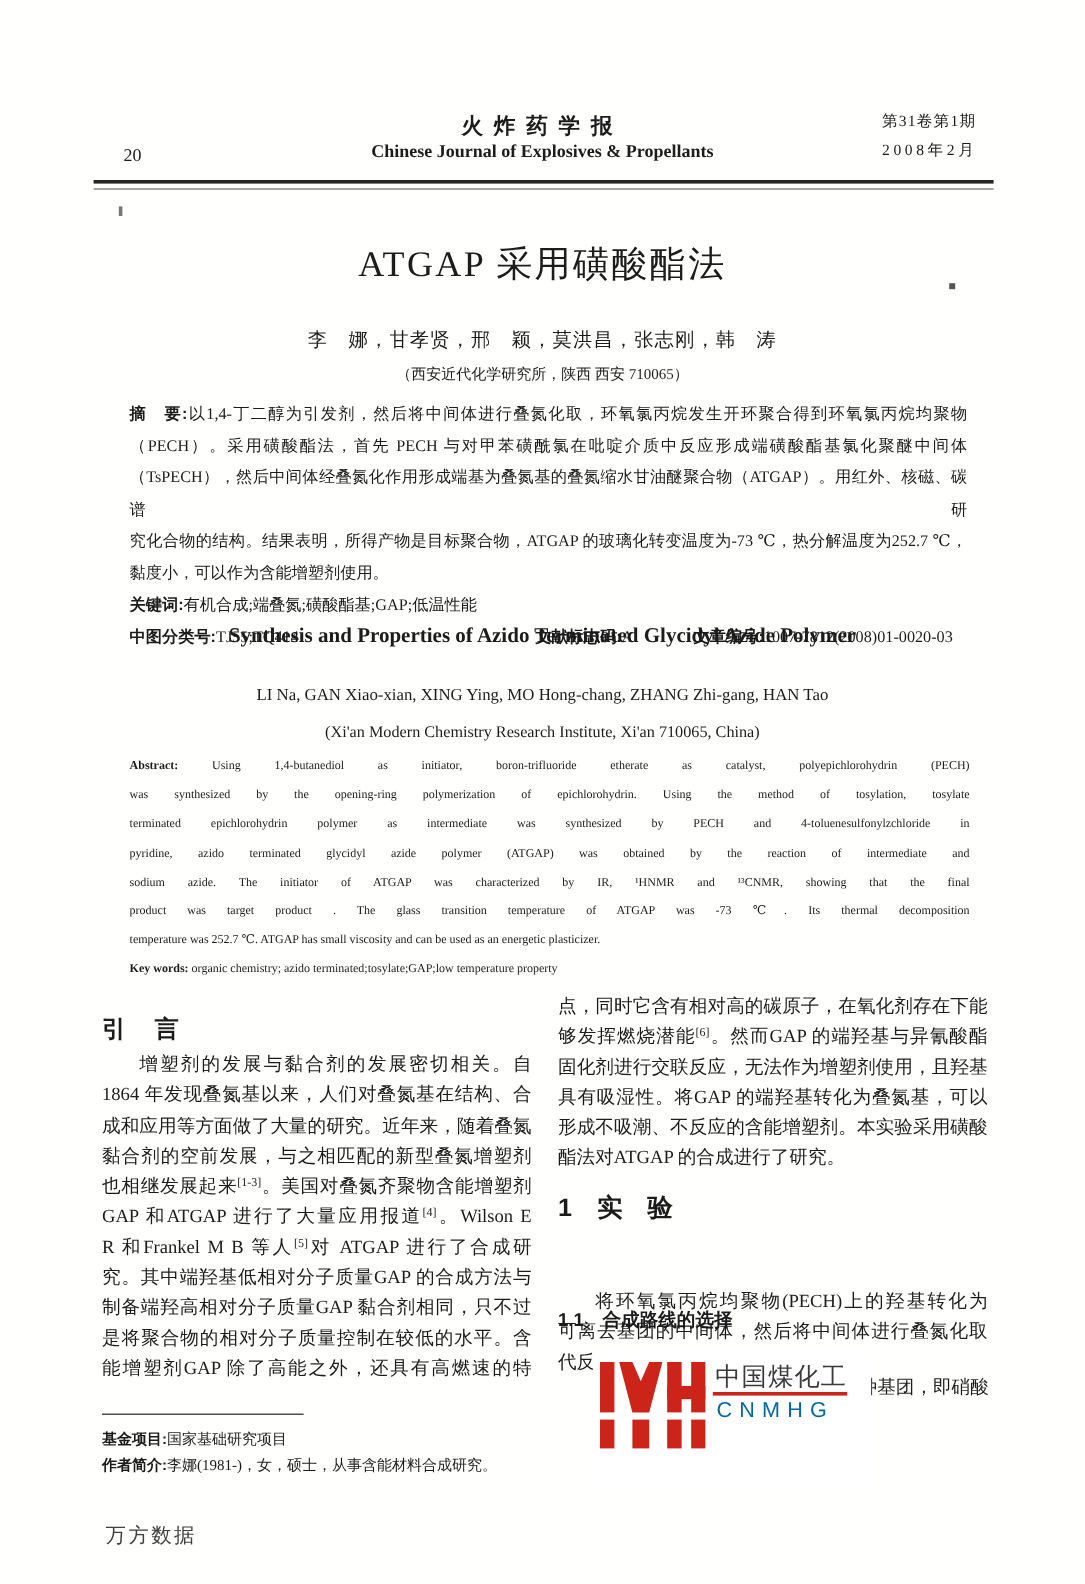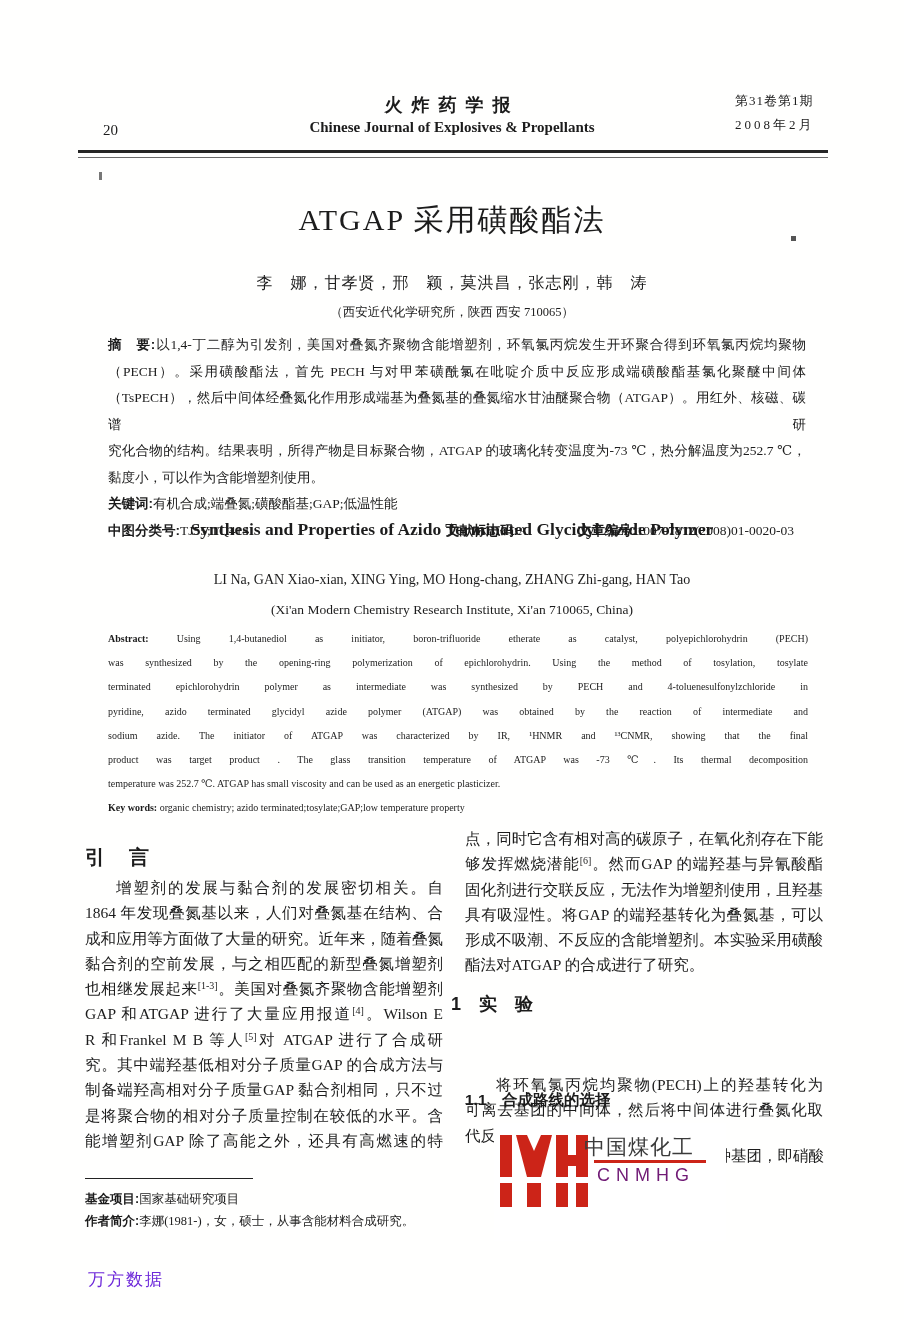--- a/index.html
+++ b/index.html
@@ -38,41 +38,41 @@
   .enaffil{top:602px;font-size:13.5px;}
   .enabs{left:108px;top:627px;width:700px;font-size:10px;line-height:24.2px;}
 
   
   .colL{left:85px;width:358px;}
   .colR{left:465px;width:358px;}
   .col-par{font-size:15.5px;line-height:25.3px;}
   .h-intro{left:85px;top:844px;font-size:20px;letter-spacing:2px;}
   .introP{top:875px;}
   .rlines{top:826px;}
-  .h-exp{left:451px;top:992px;font-size:18px;}
+  .h-exp{left:465px;top:992px;font-size:21px;}
   .h-sub{left:465px;top:1046px;font-size:15.5px;margin-top:44px;}
   .expP{top:1072px;}
   .indent{text-indent:31px;}
   .frag{left:700px;top:1146px;font-size:15.5px;}
 
   
   .wm{left:494px;top:1123px;width:232px;height:118px;background:#ffffff;}
-  .wm-zh{position:absolute;left:90px;top:10px;font-size:21px;color:#3a3a3a;
+  .wm-zh{position:absolute;left:102px;top:10px;font-size:21px;color:#3a3a3a;
          font-family:"Liberation Sans","DejaVu Sans",sans-serif;letter-spacing:1px;}
   .wm-rule{position:absolute;left:100px;top:37px;width:112px;height:3px;}
-  .wm-en{position:absolute;left:103px;top:42px;font-size:18px;color:#701a75;letter-spacing:6px;
+  .wm-en{position:absolute;left:103px;top:42px;font-size:18px;color:#0369a1;letter-spacing:6px;
          font-family:"Liberation Sans","DejaVu Sans",sans-serif;}
   .wm-logo{position:absolute;left:6px;top:6px;}
 
   
   .fnrule{left:85px;top:1178px;width:168px;border-top:1.5px solid #222;}
   .fns{left:85px;top:1189px;font-size:12.5px;line-height:21.8px;width:420px;}
   .fns .lbl{font-family:"Liberation Sans","DejaVu Sans",sans-serif;font-weight:bold;}
 
-  .wanfang{left:88px;top:1268px;font-size:17px;color:#6d28d9;letter-spacing:2px;
+  .wanfang{left:88px;top:1268px;font-size:17px;color:#404040;letter-spacing:2px;
            font-family:"Liberation Sans","DejaVu Sans",sans-serif;}
   .speck1{left:99px;top:172px;width:3px;height:8px;background:#777;}
   .speck2{left:791px;top:236px;width:5px;height:5px;background:#555;}
 </style>
 </head>
 <body>
 
 <div class="page">
 
   <div class="abs pagenum">20</div>
@@ -82,21 +82,21 @@
   <div class="abs hdate">2008年2月</div>
   <div class="abs rule"></div>
   <div class="abs speck1"></div>
   <div class="abs speck2"></div>
 
   <div class="abs ctr title">ATGAP 采用磺酸酯法</div>
   <div class="abs ctr authors">李　娜，甘孝贤，邢　颖，莫洪昌，张志刚，韩　涛</div>
   <div class="abs ctr affil">（西安近代化学研究所，陕西 西安 710065）</div>
 
   <div class="abs cnabs">
-    <div class="spread"><span class="lbl">摘　要:</span><span>以1,4-丁二醇为引发剂，美国对叠氮齐聚物含能增塑剂，环氧氯丙烷发生开环聚合得到环氧氯丙烷均聚物</span></div>
+    <div class="spread"><span class="lbl">摘　要:</span><span>以1,4-丁二醇为引发剂，然后将中间体进行叠氮化取，环氧氯丙烷发生开环聚合得到环氧氯丙烷均聚物</span></div>
     <div class="spread">（PECH）。采用磺酸酯法，首先 PECH 与对甲苯磺酰氯在吡啶介质中反应形成端磺酸酯基氯化聚醚中间体</div>
     <div class="spread">（TsPECH），然后中间体经叠氮化作用形成端基为叠氮基的叠氮缩水甘油醚聚合物（ATGAP）。用红外、核磁、碳谱研</div>
     <div class="spread">究化合物的结构。结果表明，所得产物是目标聚合物，ATGAP 的玻璃化转变温度为-73 ℃，热分解温度为252.7 ℃，</div>
     <div>黏度小，可以作为含能增塑剂使用。</div>
     <div><span class="lbl">关键词:</span><span>有机合成;端叠氮;磺酸酯基;GAP;低温性能</span></div>
     <div class="clcrow">
       <span class="c1"><span class="lbl">中图分类号:</span><span>TJ55;TQ414</span></span>
       <span class="c2"><span class="lbl">文献标志码:</span><span>A</span></span>
       <span class="c3"><span class="lbl">文章编号:</span><span>1007-7812(2008)01-0020-03</span></span>
     </div>

